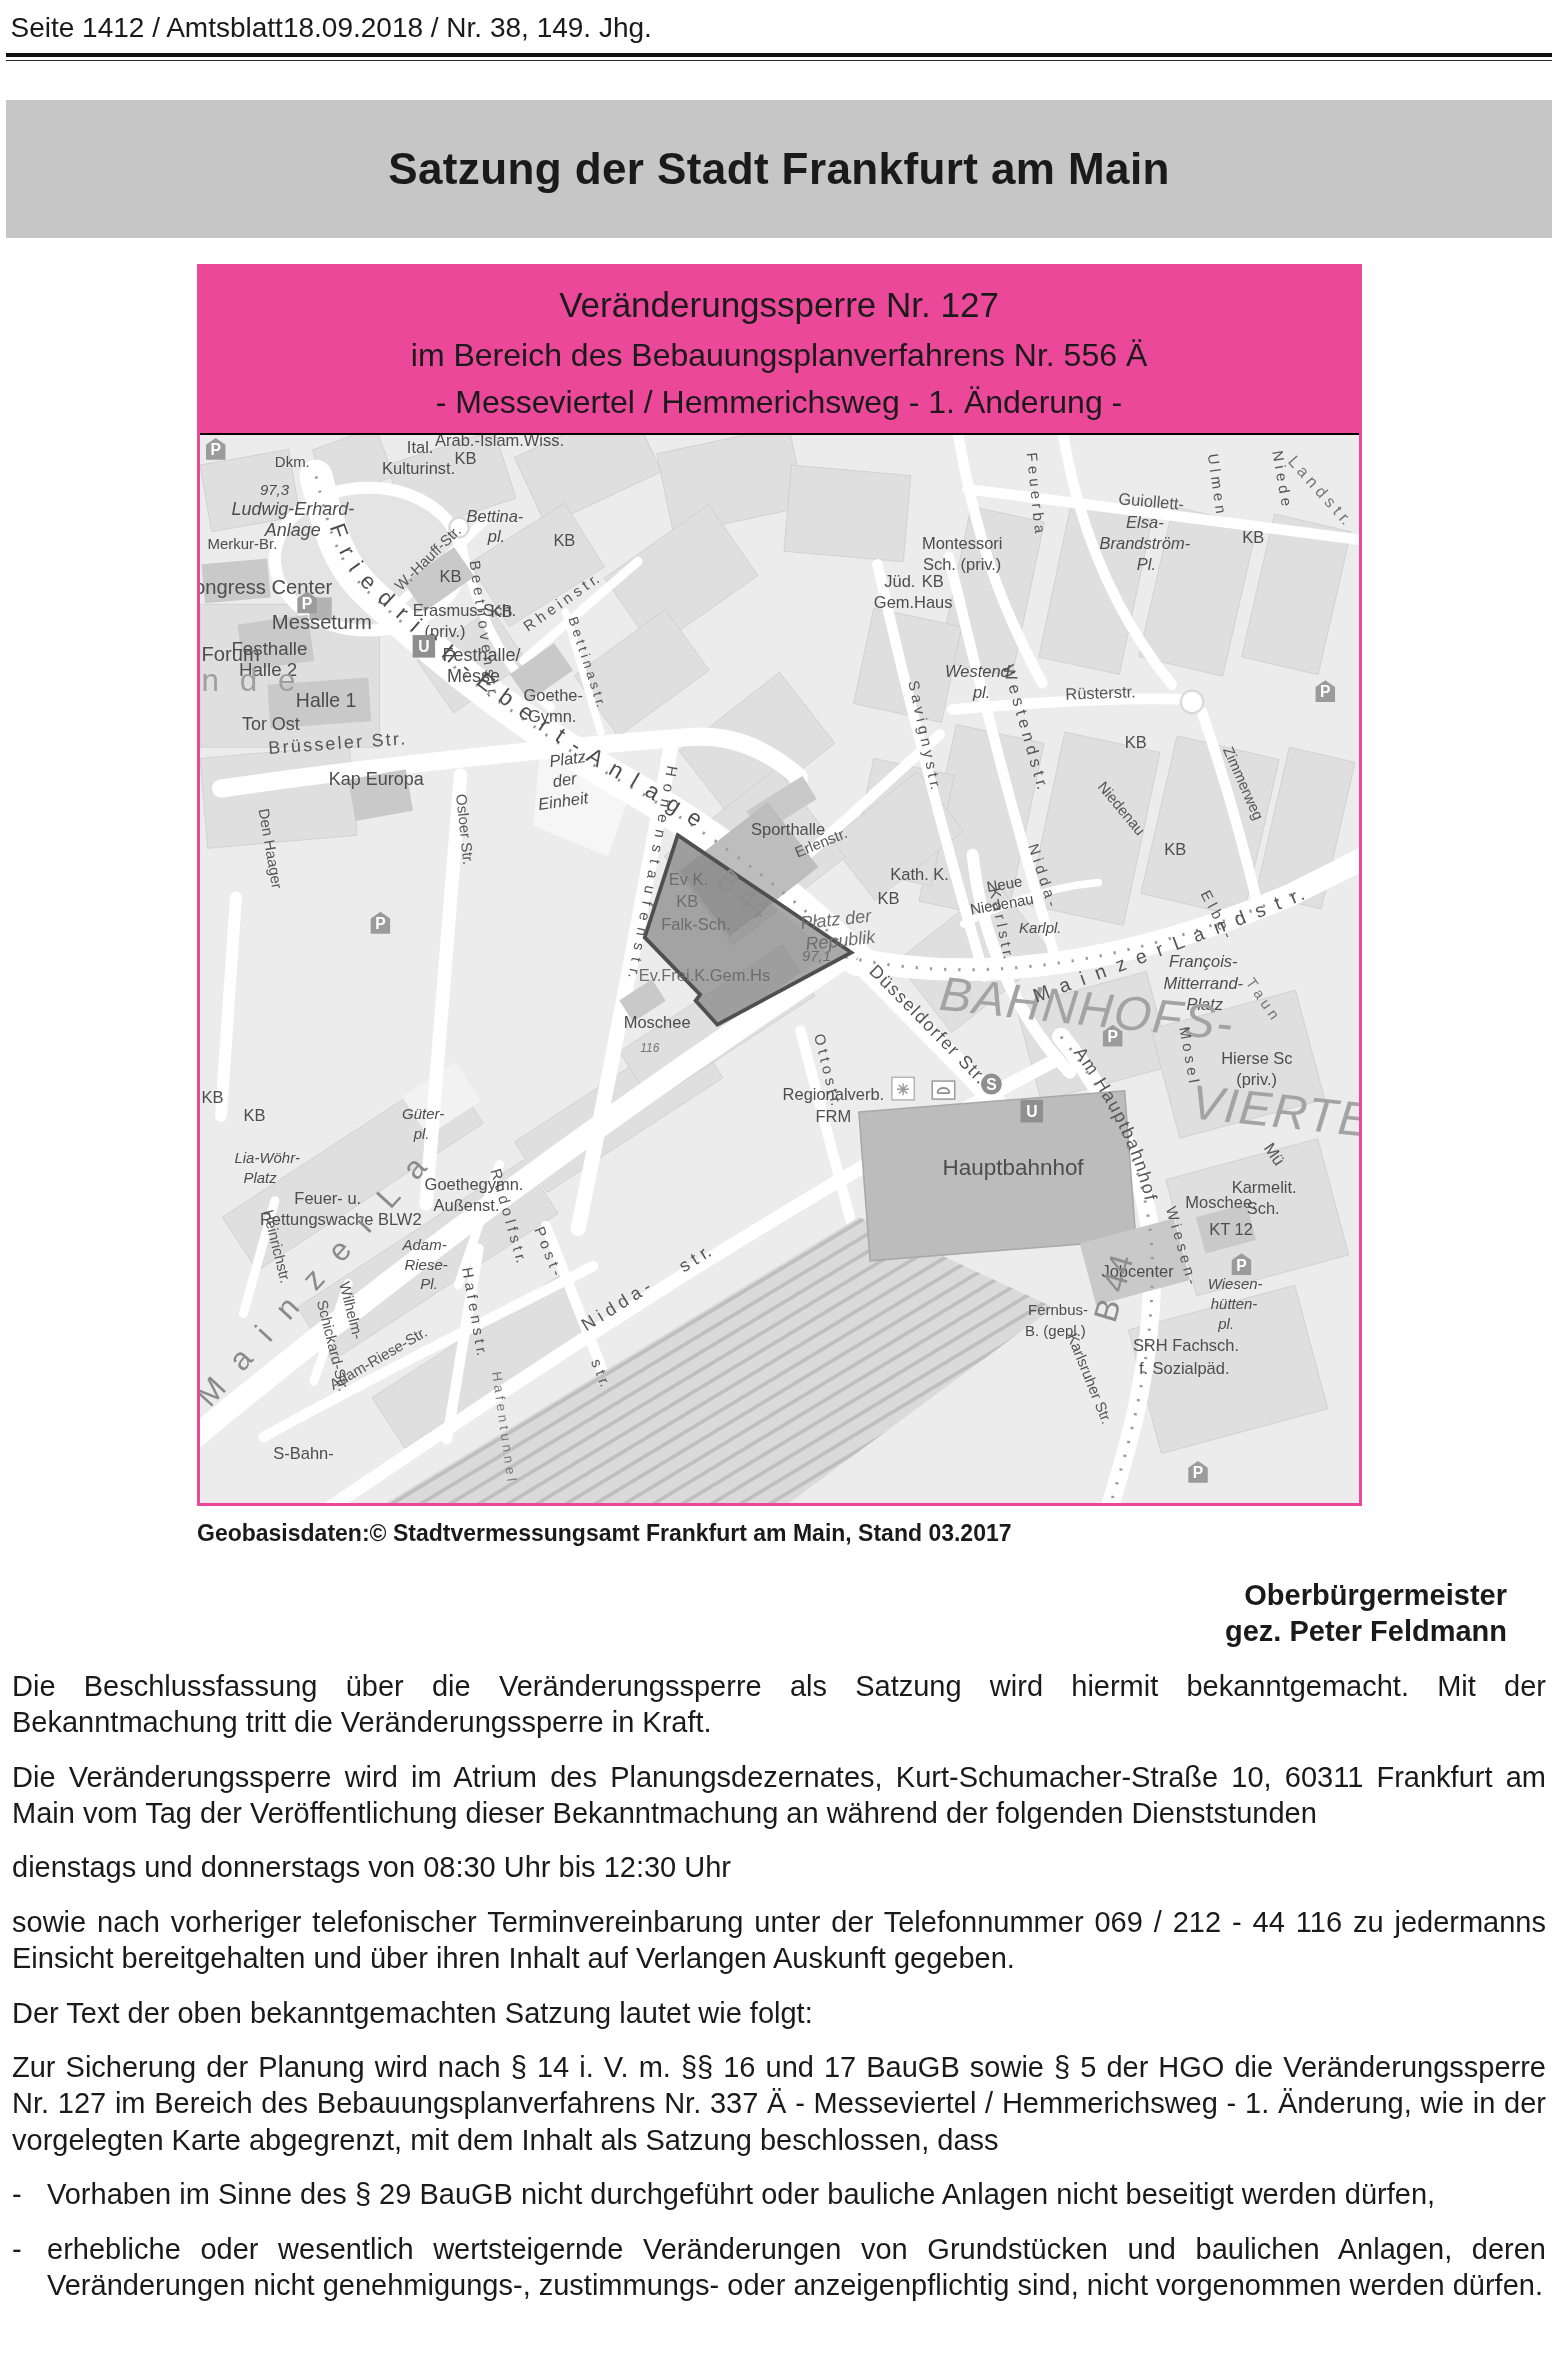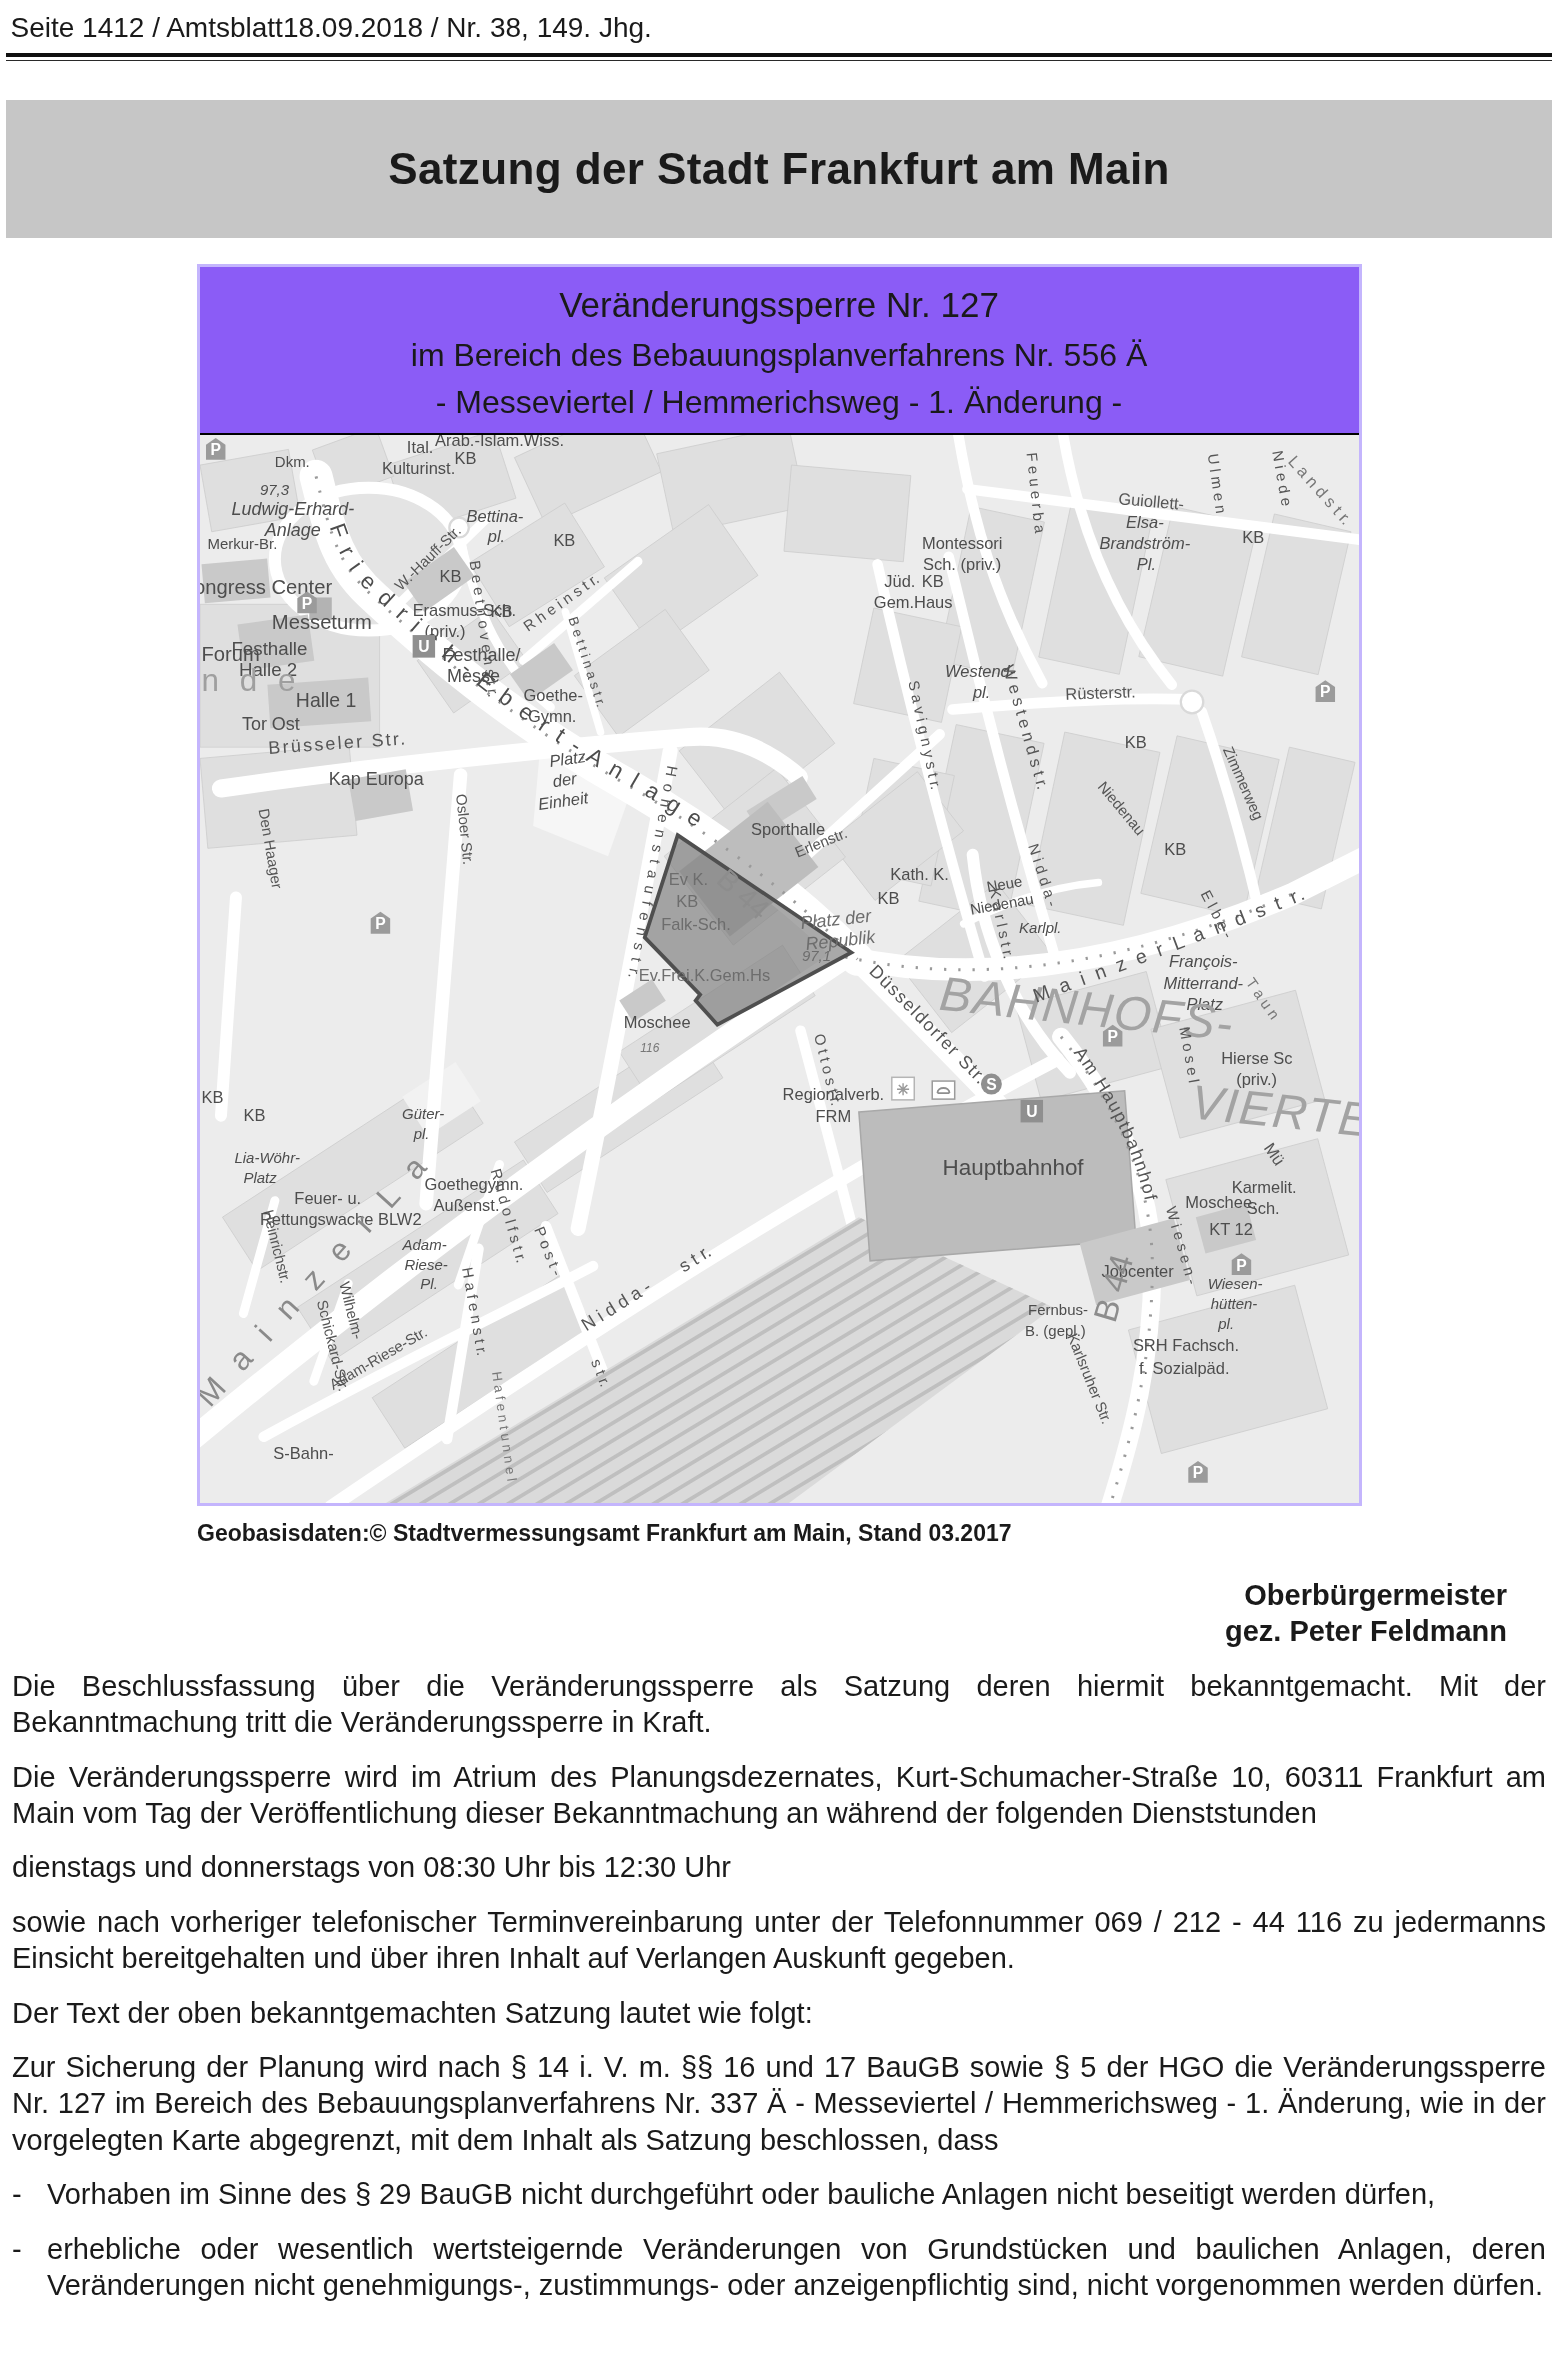--- a/index.html
+++ b/index.html
@@ -3,21 +3,21 @@
 <meta charset="utf-8">
 <style>
   html,body{margin:0;padding:0;width:1558px;height:2377px;background:#fff;overflow:hidden;
     font-family:"Liberation Sans",sans-serif;color:#1a1a1a;}
   .header{display:flex;align-items:baseline;
     font-size:28px;padding:12px 10.5px 0 10.5px;}
   .rule{margin:9px 6px 0 6px;border-top:4.5px solid #101010;border-bottom:1.5px solid #2a2a2a;height:3px;}
   .banner{margin:39px 6px 0 6px;background:#c6c6c6;height:138px;
     display:flex;align-items:center;justify-content:center;}
   .banner-title{font-size:44px;font-weight:bold;letter-spacing:0.4px;}
-  .notice{width:1165px;margin:25.6px auto 0 auto;border:3px solid #c4b5fd;box-sizing:border-box;background:#8b5cf6;}
+  .notice{width:1165px;margin:25.6px auto 0 auto;border:3px solid #ec4899;box-sizing:border-box;background:#ec4899;}
   .notice-titles{text-align:center;padding:15px 7.5px 12px 7.5px;}
   .nt1{font-size:35px;margin:3px 0 12px 0;}
   .nt2{font-size:32px;margin:0 0 10.5px 0;}
   .nt3{font-size:32px;margin:0;}
   .map{width:1159px;height:1068px;border-top:2.3px solid #000;position:relative;overflow:hidden;background:#ececec;}
   .map svg{display:block;width:100%;height:100%;}
   .caption{margin:13.5px 0 0 197px;font-size:23px;font-weight:bold;}
   .bodytext{margin:30px 12px 0 12px;font-size:29px;line-height:1.27;}
   .jp{text-align:justify;margin:0 0 17.3px 0;}
   .sig{text-align:right;font-weight:bold;padding-right:39px;margin:1.5px 0 17.3px 0;}
@@ -389,21 +389,21 @@
   </div>
 </div>
 
 <div class="caption">Geobasisdaten:© Stadtvermessungsamt Frankfurt am Main, Stand 03.2017</div>
 
 <div class="bodytext">
   <div class="sig">
     <p class="sigline">Oberbürgermeister</p>
     <p class="sigline">gez. Peter Feldmann</p>
   </div>
-  <p class="jp">Die Beschlussfassung über die Veränderungssperre als Satzung deren hiermit bekanntgemacht. Mit der Bekanntmachung tritt die Veränderungssperre in Kraft.</p>
+  <p class="jp">Die Beschlussfassung über die Veränderungssperre als Satzung wird hiermit bekanntgemacht. Mit der Bekanntmachung tritt die Veränderungssperre in Kraft.</p>
   <p class="jp">Die Veränderungssperre wird im Atrium des Planungsdezernates, Kurt-Schumacher-Straße 10, 60311 Frankfurt am Main vom Tag der Veröffentlichung dieser Bekanntmachung an während der folgenden Dienststunden</p>
   <p class="jp">dienstags und donnerstags von 08:30 Uhr bis 12:30 Uhr</p>
   <p class="jp">sowie nach vorheriger telefonischer Terminvereinbarung unter der Telefonnummer 069 / 212 - 44 116 zu jedermanns Einsicht bereitgehalten und über ihren Inhalt auf Verlangen Auskunft gegeben.</p>
   <p class="jp">Der Text der oben bekanntgemachten Satzung lautet wie folgt:</p>
   <p class="jp">Zur Sicherung der Planung wird nach § 14 i. V. m. §§ 16 und 17 BauGB sowie § 5 der HGO die Veränderungssperre Nr. 127 im Bereich des Bebauungsplanverfahrens Nr. 337 Ä - Messeviertel / Hemmerichsweg - 1. Änderung, wie in der vorgelegten Karte abgegrenzt, mit dem Inhalt als Satzung beschlossen, dass</p>
   <div class="bullet">
     <span class="dash">-</span>
     <span class="btext">Vorhaben im Sinne des § 29 BauGB nicht durchgeführt oder bauliche Anlagen nicht beseitigt werden dürfen,</span>
   </div>
   <div class="bullet">

